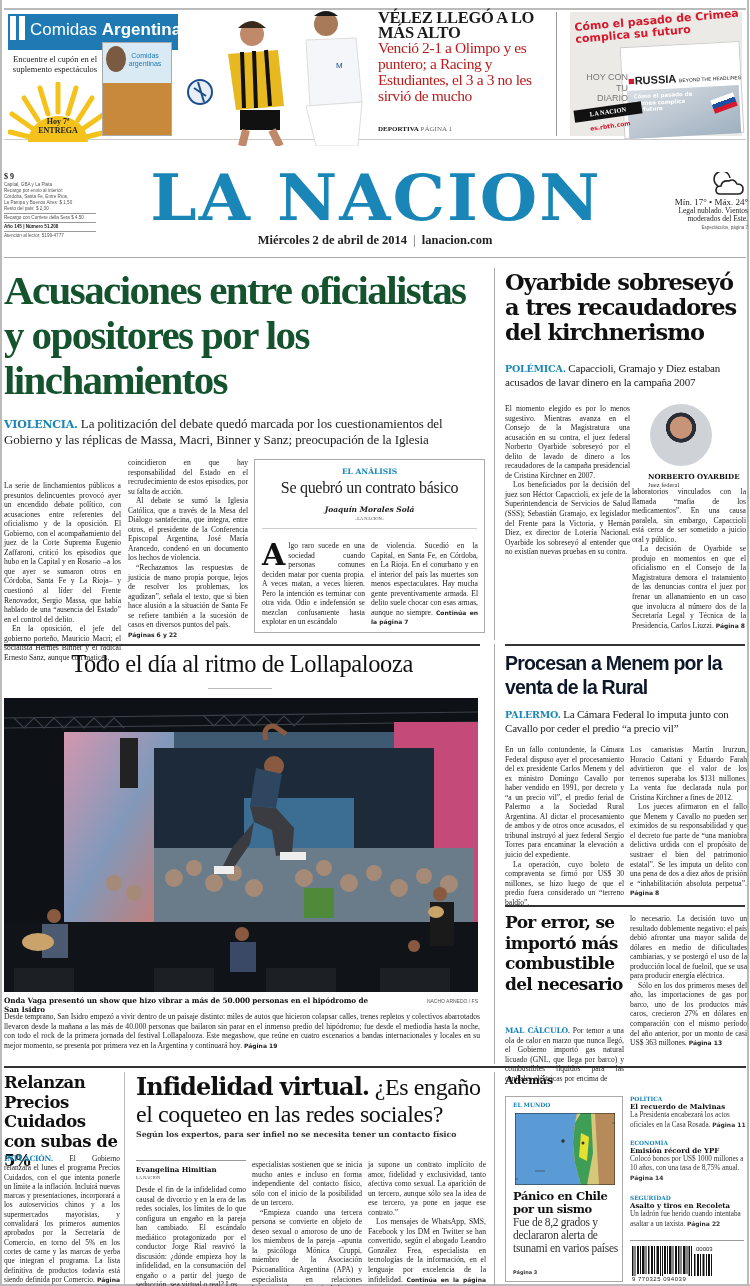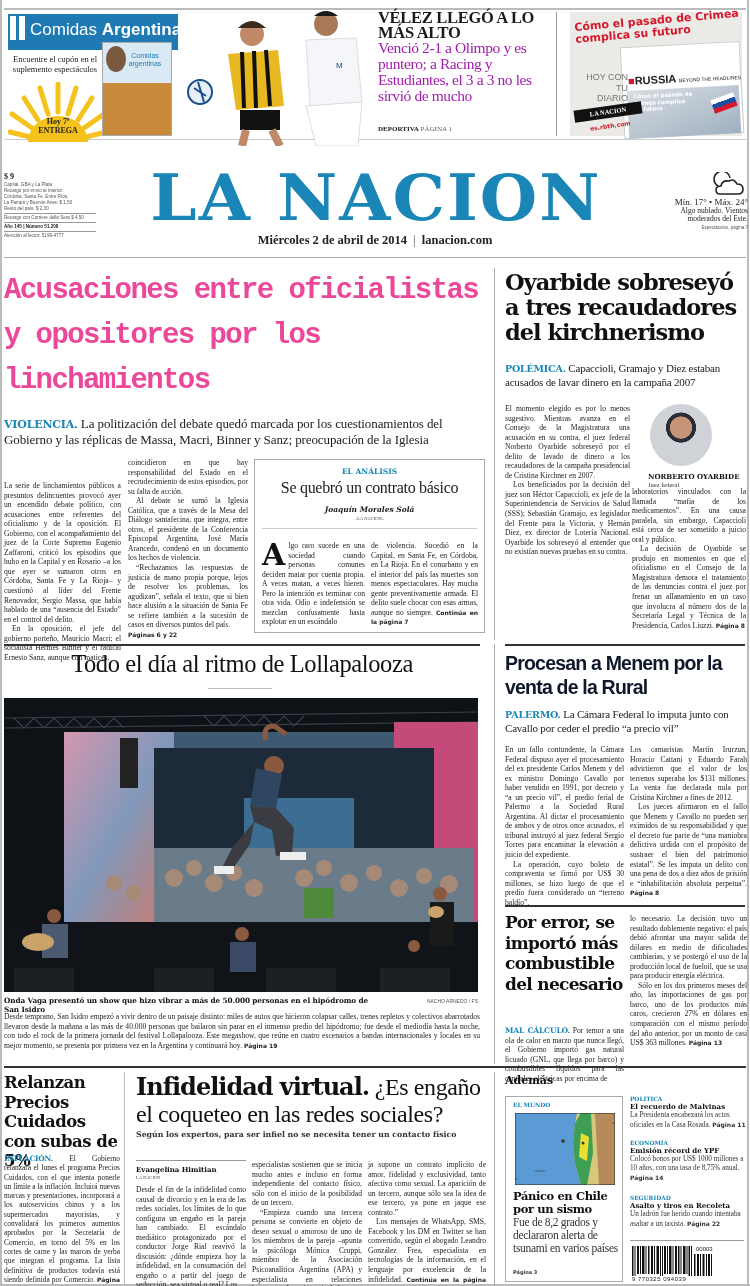--- a/index.html
+++ b/index.html
@@ -22,21 +22,21 @@
   #coupon-text { left: 10px; top: 54px; width: 90px; font-family: "Liberation Serif", serif; font-size: 8.5px; line-height: 10px; text-align: center; }
   #sun { left: 8px; top: 82px; width: 100px; height: 60px; }
   #sun-label { left: 30px; top: 117px; width: 56px; font-family: "Liberation Serif", serif; font-weight: bold; font-size: 8px; line-height: 9px; text-align: center; color: #222; }
   #book-cover { left: 102px; top: 42px; width: 70px; height: 94px; background: linear-gradient(#d9eaf5 0 44%, #c88a3a 44% 100%); border: 1px solid #aaa; }
   #book-title { left: 122px; top: 52px; width: 46px; color: #1f7ab3; font-family: "Liberation Sans", sans-serif; font-size: 7px; line-height: 8px; text-align: center; }
   #book-face { left: 106px; top: 46px; width: 20px; height: 26px; border-radius: 50%; background: #7a5a40; }
 
   #soccer { left: 186px; top: 6px; width: 178px; height: 140px; }
 
   #velez-headline { left: 378px; top: 10px; width: 170px; font-family: "Liberation Serif", serif; font-weight: bold; font-size: 16.5px; line-height: 15px; letter-spacing: -0.3px; }
-  #velez-deck { left: 378px; top: 40px; width: 175px; font-family: "Liberation Serif", serif; font-size: 15.5px; line-height: 16px; letter-spacing: -0.4px; color: #a21caf; }
+  #velez-deck { left: 378px; top: 40px; width: 175px; font-family: "Liberation Serif", serif; font-size: 15.5px; line-height: 16px; letter-spacing: -0.4px; color: #b91c1c; }
   #velez-section { left: 378px; top: 125px; font-family: "Liberation Serif", serif; font-size: 7px; }
   #velez-section b { font-weight: bold; }
   #promo-div2 { left: 556px; top: 12px; width: 1px; height: 124px; background: #999; }
 
   #rbth { left: 570px; top: 12px; width: 172px; height: 124px; background: #eceae6; overflow: hidden; }
   #rbth-title { left: 574px; top: 22px; width: 170px; color: #d5182b; font-family: "DejaVu Sans", sans-serif; font-weight: bold; font-size: 11px; line-height: 12px; transform: rotate(-5deg); transform-origin: left top; }
   #rbth-hoy { left: 584px; top: 72px; width: 44px; text-align: right; color: #777; font-family: "Liberation Sans", sans-serif; font-size: 9px; line-height: 10.5px; }
   #rbth-lanacion { left: 574px; top: 106px; width: 68px; height: 12px; background: #111; color: #fff; font-family: "Liberation Serif", serif; font-size: 6.5px; font-weight: bold; text-align: center; line-height: 12px; transform: rotate(-8deg); }
   #rbth-url { left: 590px; top: 122px; color: #d5182b; font-family: "DejaVu Sans", sans-serif; font-size: 6px; font-weight: bold; transform: rotate(-8deg); }
   #rbth-paper { left: 622px; top: 44px; width: 120px; height: 92px; background: #fff; border: 1px solid #ccc; transform: rotate(-3deg); }
@@ -56,21 +56,21 @@
   #weather-icon { left: 710px; top: 172px; width: 36px; height: 26px; }
   #weather { left: 650px; top: 198px; width: 98px; text-align: right; font-family: "Liberation Serif", serif; font-size: 7.5px; line-height: 8.5px; color: #222; }
   #weather .temp { font-size: 9px; }
   #weather .small { font-family: "Liberation Sans", sans-serif; font-size: 4.5px; color: #555; }
 
   #mast-rule { left: 4px; top: 257px; width: 742px; height: 1px; background: #aaa; }
   #left-edge { left: 0; top: 0; width: 2px; height: 1286px; background: #bbb; }
   #right-edge { left: 747px; top: 0; width: 2px; height: 1286px; background: #bbb; }
 
   
-  #main-headline { left: 4px; top: 268px; width: 486px; font-family: Liberation Mono, monospace; font-weight: bold; font-size: 29px; line-height: 45px; letter-spacing: -1.6px; color: #ec4899; }
+  #main-headline { left: 4px; top: 268px; width: 486px; font-family: Liberation Serif, serif; font-weight: bold; font-size: 41px; line-height: 45px; letter-spacing: -1.6px; color: #14532d; }
   #main-deck { left: 4px; top: 417px; width: 486px; font-family: "Liberation Serif", serif; font-size: 13px; line-height: 14.5px; color: #222; letter-spacing: -0.1px; }
   #main-body-1 { left: 4px; top: 481px; width: 117px; }
   #main-body-2 { left: 128px; top: 458px; width: 120px; }
 
   #analysis-box { left: 254px; top: 459px; width: 231px; height: 174px; border: 1px solid #aaa; }
   #analysis-kicker { left: 254px; top: 467px; width: 231px; text-align: center; font-family: "DejaVu Serif", serif; font-weight: bold; font-size: 7.5px; color: #1a86b8; }
   #analysis-title { left: 254px; top: 479px; width: 231px; text-align: center; font-family: "Liberation Serif", serif; font-size: 16px; color: #222; letter-spacing: -0.3px; }
   #analysis-author { left: 254px; top: 505px; width: 231px; text-align: center; font-family: "DejaVu Serif", serif; font-weight: bold; font-style: italic; font-size: 7.5px; }
   #analysis-org { left: 254px; top: 516px; width: 231px; text-align: center; font-family: "Liberation Serif", serif; font-size: 4.5px; color: #444; }
   #analysis-rule { left: 262px; top: 528px; width: 215px; height: 0.5px; background: #ccc; }
@@ -244,21 +244,21 @@
 <div class="abs" id="dateline">
   <span>Miércoles 2 de abril de 2014</span><span class="bar">|</span><span>lanacion.com</span>
 </div>
 
 <svg class="abs" id="weather-icon" viewBox="0 0 36 26">
   <path d="M8 14 A8 8 0 1 1 20 6" fill="none" stroke="#222" stroke-width="1.6"></path>
   <path d="M10 22 Q6 22 6 18 Q6 14 11 14 Q12 8 19 9 Q24 6 27 12 Q33 12 33 17 Q33 22 28 22 Z" fill="#fff" stroke="#222" stroke-width="1.6"></path>
 </svg>
 <div class="abs" id="weather">
   <div class="temp">Mín. 17° • Máx. 24°</div>
-  <div>Algo nublado. Vientos moderados del Este.</div>
+  <div>Legal nublado. Vientos moderados del Este.</div>
   <div class="small">Espectáculos, página 7</div>
 </div>
 <div class="abs" id="mast-rule"></div>
 
 <div class="abs" id="main-headline">Acusaciones entre oficialistas y opositores por los linchamientos</div>
 <div class="abs" id="main-deck"><span class="kicker" style="font-size:11px">VIOLENCIA.</span> <span>La politización del debate quedó marcada por los cuestionamientos del Gobierno y las réplicas de Massa, Macri, Binner y Sanz; preocupación de la Iglesia</span></div>
 
 <div class="abs bodytext" id="main-body-1">
   <p>La serie de linchamientos públicos a presuntos delincuentes provocó ayer un encendido debate político, con acusaciones entre referentes del oficialismo y de la oposición. El Gobierno, con el acompañamiento del juez de la Corte Suprema Eugenio Zaffaroni, criticó los episodios que hubo en la Capital y en Rosario –a los que ayer se sumaron otros en Córdoba, Santa Fe y La Rioja– y cuestionó al líder del Frente Renovador, Sergio Massa, que había hablado de una “ausencia del Estado” en el control del delito.</p>
   <p>En la oposición, el jefe del gobierno porteño, Mauricio Macri; el socialista Hermes Binner y el radical Ernesto Sanz, aunque con matices,</p>

